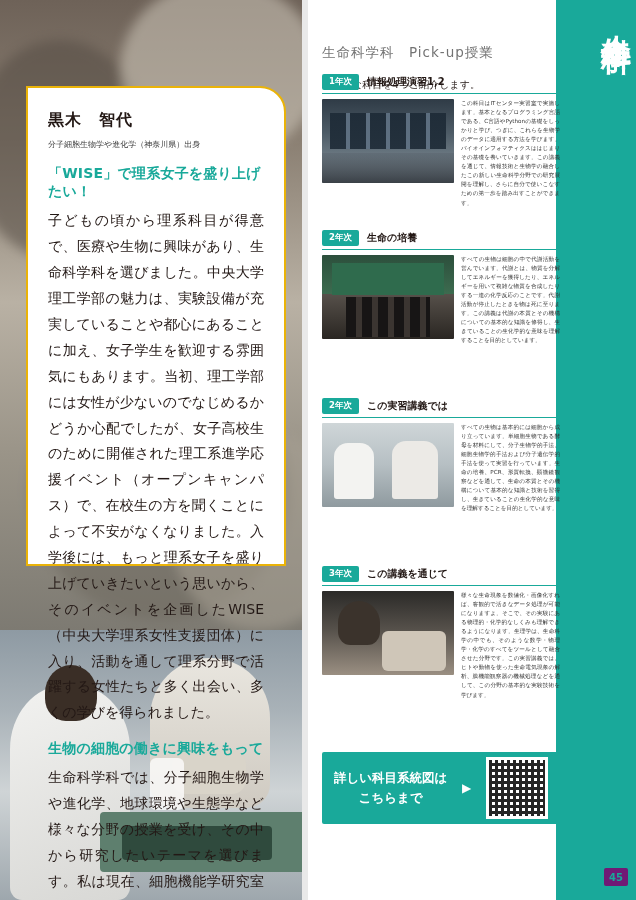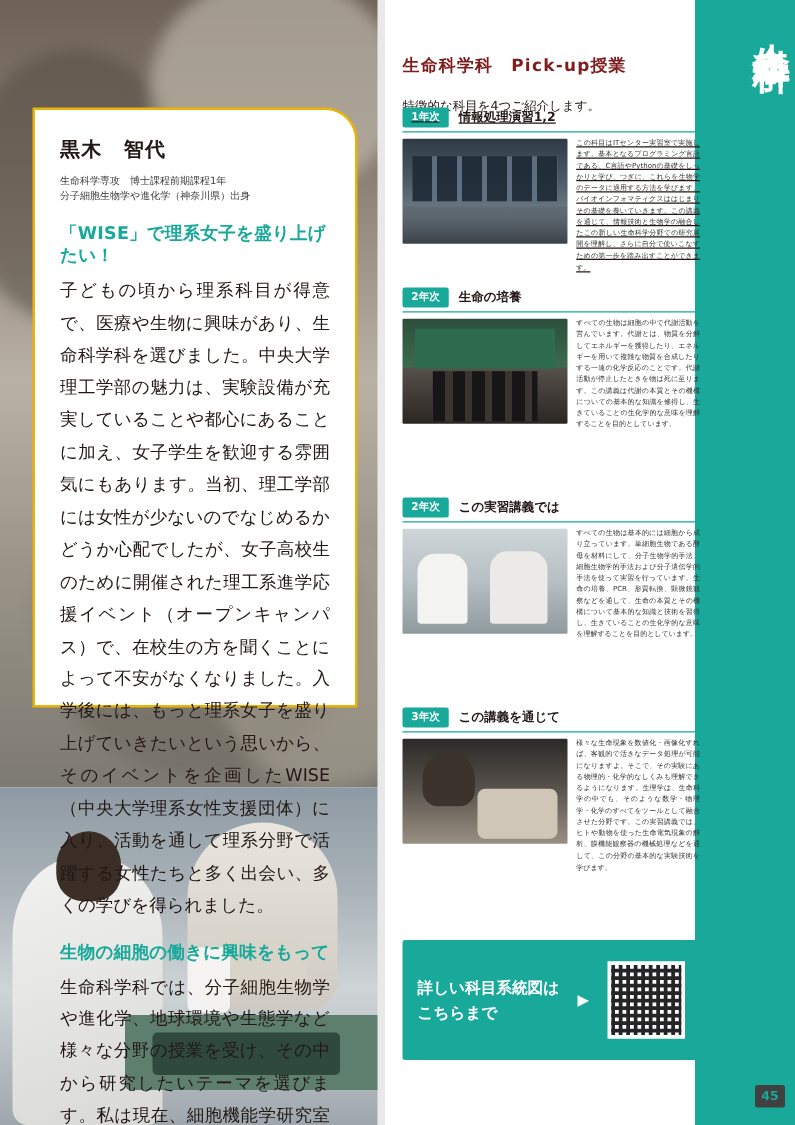--- a/index.html
+++ b/index.html
@@ -73,21 +73,21 @@
   
   .right-col{position:absolute;left:308px;top:0;width:328px;height:900px;background:#fff;}
   .teal-band{position:absolute;right:0;top:0;width:80px;height:900px;background:#19a99a;}
   .vtitle{
     position:absolute;right:4px;top:10px;width:72px;
     writing-mode:vertical-rl;
     font-size:30px;font-weight:bold;color:#ffffff;letter-spacing:3px;
     line-height:1.05;
   }
   .sec-title{
-    position:absolute;left:14px;top:44px;font-size:13.5px;font-weight:bold;color:#7f1d1d;letter-spacing:1px;
+    position:absolute;left:14px;top:44px;font-size:13.5px;font-weight:normal;color:#737373;letter-spacing:1px;
   }
   .sec-sub{position:absolute;left:14px;top:78px;font-size:10px;color:#231815;}
 
   .block{position:absolute;left:14px;width:238px;}
   .blk-head{
     display:flex;align-items:center;gap:8px;
     border-bottom:1px solid #19a99a;padding-bottom:3px;margin-bottom:5px;
   }
   .yr{
     background:#19a99a;color:#fff;font-size:8.5px;font-weight:bold;
@@ -108,36 +108,36 @@
   .t2:after{content:"";position:absolute;left:24px;top:42px;width:84px;height:40px;background:repeating-linear-gradient(90deg,#171515 0 10px,#3b3531 10px 16px);}
   .t3{background:linear-gradient(180deg,#cfd6d8 0%,#b6bfc3 50%,#8f9a9f 100%);}
   .t3:before{content:"";position:absolute;left:12px;top:20px;width:40px;height:56px;background:#f3f3f1;border-radius:14px 14px 3px 3px;}
   .t3:after{content:"";position:absolute;left:70px;top:18px;width:46px;height:58px;background:#eceae6;border-radius:14px 14px 3px 3px;}
   .t4{background:linear-gradient(180deg,#2b2a28 0%,#55504a 45%,#9a8f82 100%);}
   .t4:before{content:"";position:absolute;left:16px;top:10px;width:42px;height:44px;background:#3b332c;border-radius:50% 50% 30% 30%;}
   .t4:after{content:"";position:absolute;left:60px;top:40px;width:64px;height:40px;background:#cfc6b8;border-radius:6px;}
 
   
   .qr-panel{
-    position:absolute;left:14px;top:752px;width:238px;height:96px;background:#19a99a;border-radius:2px;
-    display:flex;align-items:center;justify-content:space-between;padding:0 12px;box-sizing:border-box;
+    position:absolute;left:14px;top:752px;width:238px;height:72px;background:#19a99a;border-radius:2px;
+    display:flex;align-items:center;justify-content:space-between;padding:0 12px;box-sizing:border-box;text-align:center;
   }
   .qr-text{color:#fff;font-size:12.5px;font-weight:bold;line-height:1.6;}
   .qr-arrow{color:#fff;font-size:12px;margin:0 6px;}
   .qr-code{width:62px;height:62px;background:#fff;padding:3px;box-sizing:border-box;}
   .qr-code .grid{
     width:100%;height:100%;
     background-image:
       repeating-linear-gradient(90deg,#000 0 3px,transparent 3px 6px),
       repeating-linear-gradient(0deg,#000 0 3px,transparent 3px 6px);
     background-size:6px 6px,6px 6px;
     opacity:.85;
   }
   .pagenum{
-    position:absolute;right:8px;bottom:14px;width:24px;height:18px;background:#404040;border-radius:2px;
+    position:absolute;right:8px;bottom:14px;width:24px;height:18px;background:#701a75;border-radius:2px;
     color:#19a99a;font-size:10px;font-weight:bold;display:flex;align-items:center;justify-content:center;
   }
   .spine{position:absolute;left:302px;top:0;width:6px;height:900px;background:#e9e9e9;}
 </style>
 </head>
 <body>
 
 <div class="page">
 
   <div class="left-col">
@@ -153,40 +153,39 @@
       <div class="bottle"></div>
       <div class="lab-white"></div>
       <div class="lab-head"></div>
       <div class="bench"></div>
       <div class="bench2"></div>
     </div>
 
     <div class="card">
       <div class="name">黒木　智代</div>
       <div class="affil">
-        <div>生命科学専攻　博士課程前期課程1年</div>
         <div>分子細胞生物学や進化学（神奈川県）出身</div>
       </div>
       <h3>「WISE」で理系女子を盛り上げたい！</h3>
       <p>子どもの頃から理系科目が得意で、医療や生物に興味があり、生命科学科を選びました。中央大学理工学部の魅力は、実験設備が充実していることや都心にあることに加え、女子学生を歓迎する雰囲気にもあります。当初、理工学部には女性が少ないのでなじめるかどうか心配でしたが、女子高校生のために開催された理工系進学応援イベント（オープンキャンパス）で、在校生の方を聞くことによって不安がなくなりました。入学後には、もっと理系女子を盛り上げていきたいという思いから、そのイベントを企画したWISE（中央大学理系女性支援団体）に入り、活動を通して理系分野で活躍する女性たちと多く出会い、多くの学びを得られました。</p>
       <h3>生物の細胞の働きに興味をもって</h3>
       <p>生命科学科では、分子細胞生物学や進化学、地球環境や生態学など様々な分野の授業を受け、その中から研究したいテーマを選びます。私は現在、細胞機能学研究室で、細胞の働きに重要な役割を果たしているタンパク質、アクチンの研究を行っています。アクチンの機能が明らかになれば、それと関連する病気の治療に役立てられるかもしれません。実験では失敗することもたくさんありますが、その分、成功したときのよろこびは大きなものです。今後は院に進んで研究を続け、将来の方向性を定めていきたいと考えています。</p>
     </div>
   </div>
 
   <div class="spine"></div>
 
   <div class="right-col">
     <div class="teal-band"></div>
     <div class="vtitle">生命科学科</div>
 
     <div class="sec-title">生命科学科　Pick-up授業</div>
     <div class="sec-sub">特徴的な科目を4つご紹介します。</div>
 
-    <div class="block" style="top:86px;text-decoration:underline;">
+    <div class="block" style="top:74px;">
       <div class="blk-head">
         <span class="yr">1年次</span>
         <span class="blk-title">情報処理演習1,2</span>
       </div>
       <div class="blk-body">
         <div class="thumb t1"></div>
         <div class="blk-text">この科目はITセンター実習室で実施します。基本となるプログラミング言語である、C言語やPythonの基礎をしっかりと学び、つぎに、これらを生物学のデータに適用する方法を学びます。バイオインフォマティクスははじまりその基礎を養いていきます。この講義を通じて、情報技術と生物学の融合したこの新しい生命科学分野での研究展開を理解し、さらに自分で使いこなすための第一歩を踏み出すことができます。</div>
       </div>
     </div>
 

